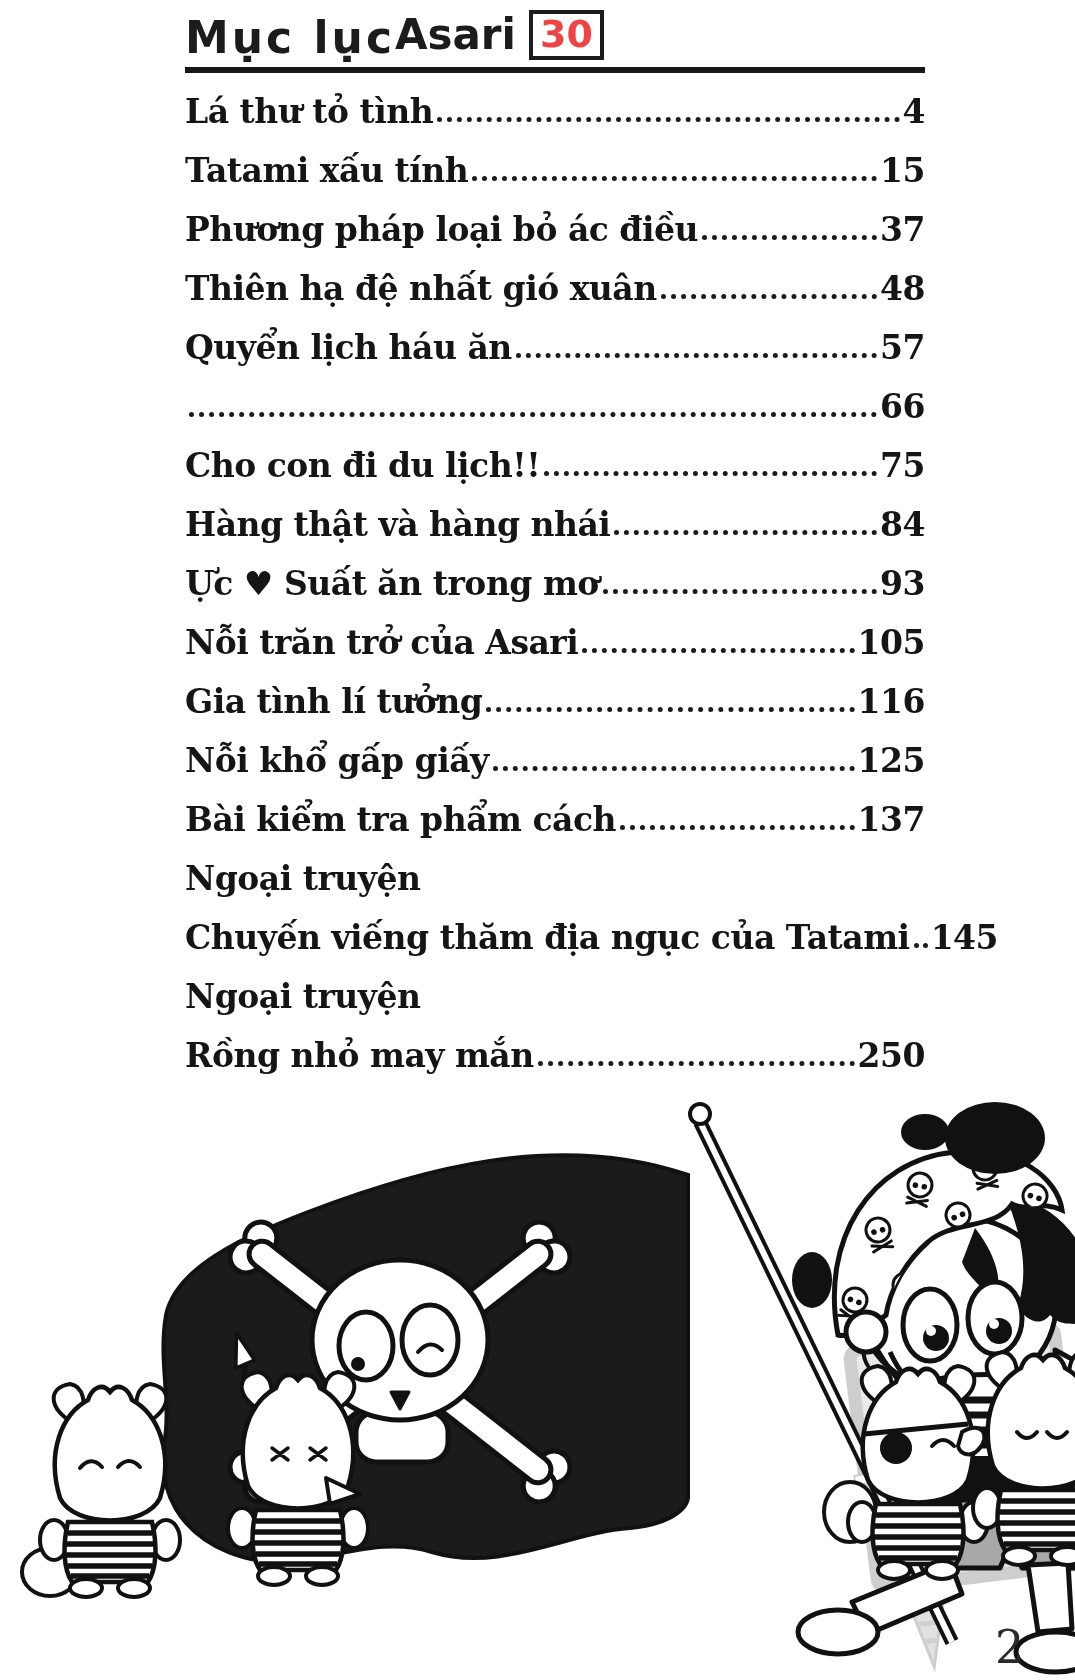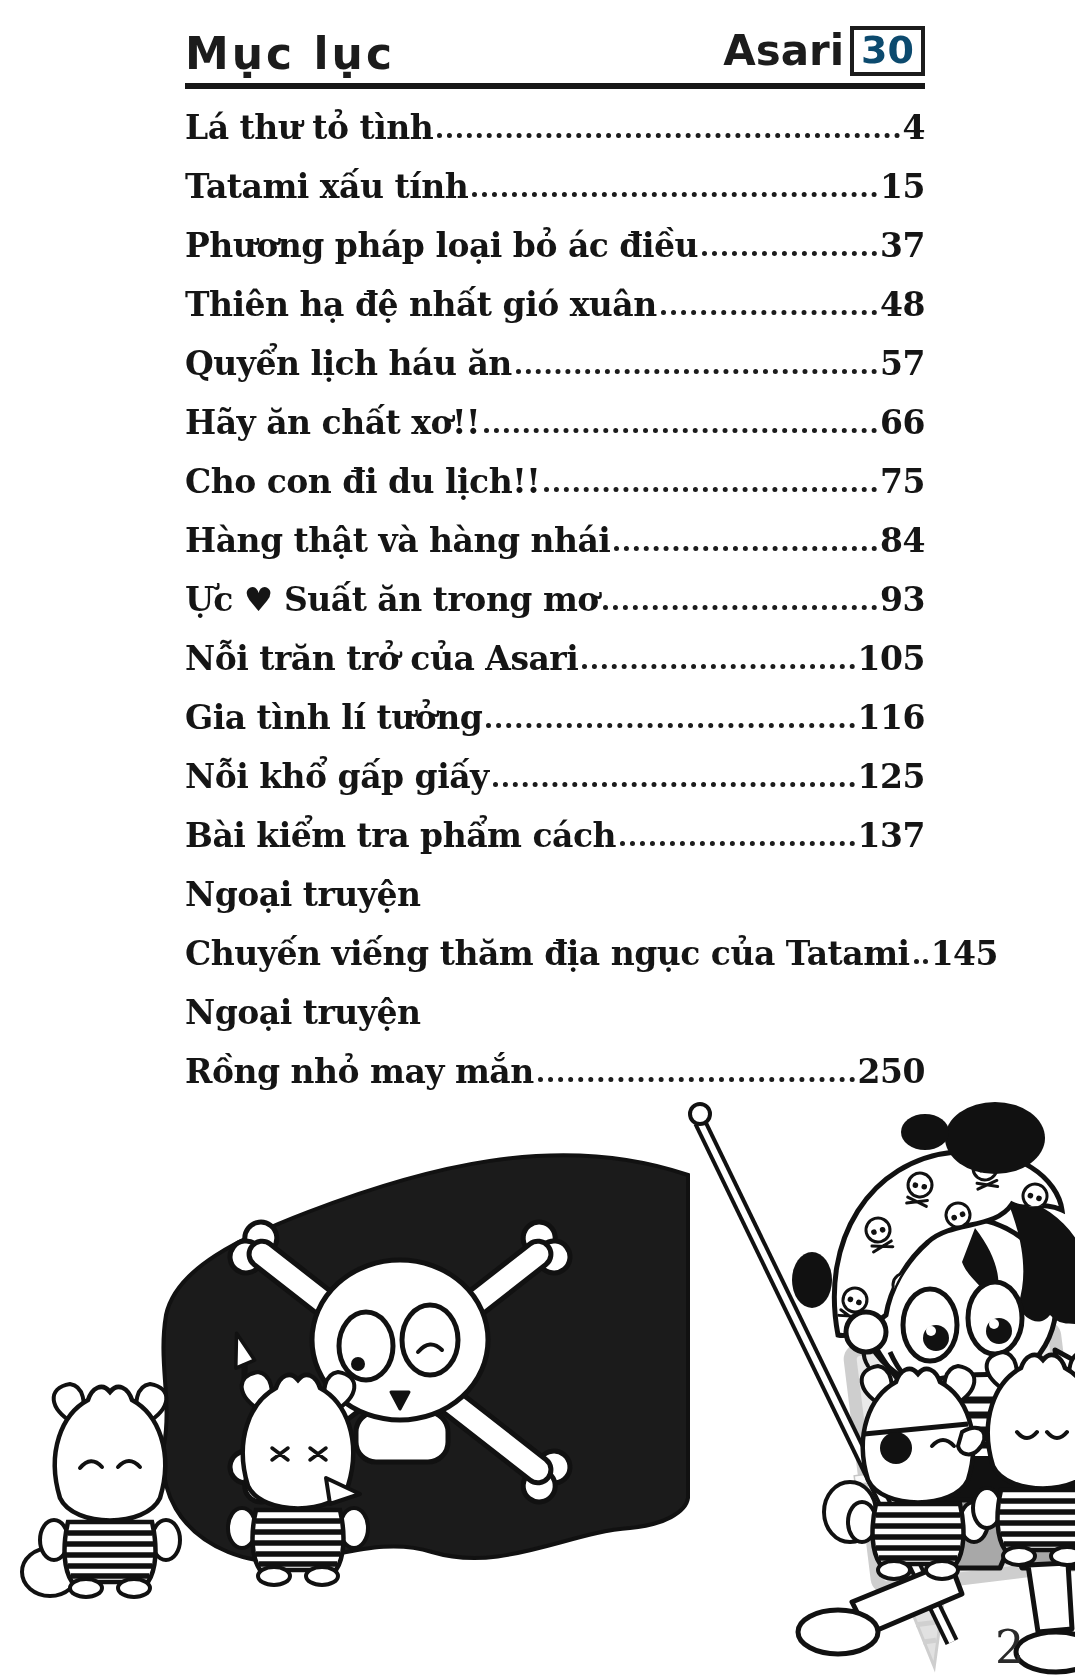--- a/index.html
+++ b/index.html
@@ -2,25 +2,25 @@
 <html><head>
 <meta charset="utf-8">
 <style>
   html,body{margin:0;padding:0;}
   body{
     width:1075px;height:1680px;position:relative;background:#ffffff;
     font-family:"DejaVu Serif", serif;color:#151515;overflow:hidden;
   }
   .page{position:absolute;left:185px;top:0;width:740px;}
   
-  .hdr{display:flex;justify-content:space-between;align-items:flex-end;padding-top:24px;height:52px;}
+  .hdr{display:flex;justify-content:flex-start;align-items:flex-end;padding-top:8px;height:52px;}
   .hdr-title{font-family:"DejaVu Sans", sans-serif;font-weight:700;font-size:44px;letter-spacing:3px;color:#1c1c1c;line-height:1;}
-  .hdr-right{display:flex;align-items:center;gap:6px;}
+  .hdr-right{display:flex;align-items:center;gap:13px;}
   .series{font-family:"DejaVu Sans", sans-serif;font-weight:700;font-size:42px;color:#1c1c1c;line-height:1;}
-  .volume{font-family:"DejaVu Sans", sans-serif;font-weight:700;font-size:38px;color:#0c4a6e;border:4px solid #1c1c1c;padding:1px 7px 3px 7px;line-height:1;}
+  .volume{font-family:"DejaVu Sans", sans-serif;font-weight:700;font-size:38px;color:#ef4444;border:4px solid #1c1c1c;padding:1px 7px 3px 7px;line-height:1;}
   .rule{height:6px;background:#171717;margin-top:7px;}
   
   .toc{margin-top:4px;}
   .row{display:flex;align-items:flex-end;height:59px;font-weight:700;font-size:33px;letter-spacing:-0.5px;line-height:1.1;}
   .row .t{white-space:nowrap;padding-bottom:6px;}
   .row .lead{flex:1;border-bottom:5px dotted #1b1b1b;margin:0 3px 14px 4px;min-width:14px;}
   .row .pg{white-space:nowrap;padding-bottom:6px;}
   
   .illus{position:absolute;left:0;top:1100px;width:1075px;height:580px;}
   .pageno{position:absolute;left:995px;top:1620px;font-family:"DejaVu Serif", serif;font-size:46px;color:#2a2a2a;}
@@ -58,21 +58,20 @@
         <span class="t">Thiên hạ đệ nhất gió xuân</span>
         <span class="lead"></span>
         <span class="pg">48</span>
       </div>
     <div class="row">
         <span class="t">Quyển lịch háu ăn</span>
         <span class="lead"></span>
         <span class="pg">57</span>
       </div>
     <div class="row">
-        <span class="t">Hãy ăn chất xơ!!</span>
         <span class="lead"></span>
         <span class="pg">66</span>
       </div>
     <div class="row">
         <span class="t">Cho con đi du lịch!!</span>
         <span class="lead"></span>
         <span class="pg">75</span>
       </div>
     <div class="row">
         <span class="t">Hàng thật và hàng nhái</span>

